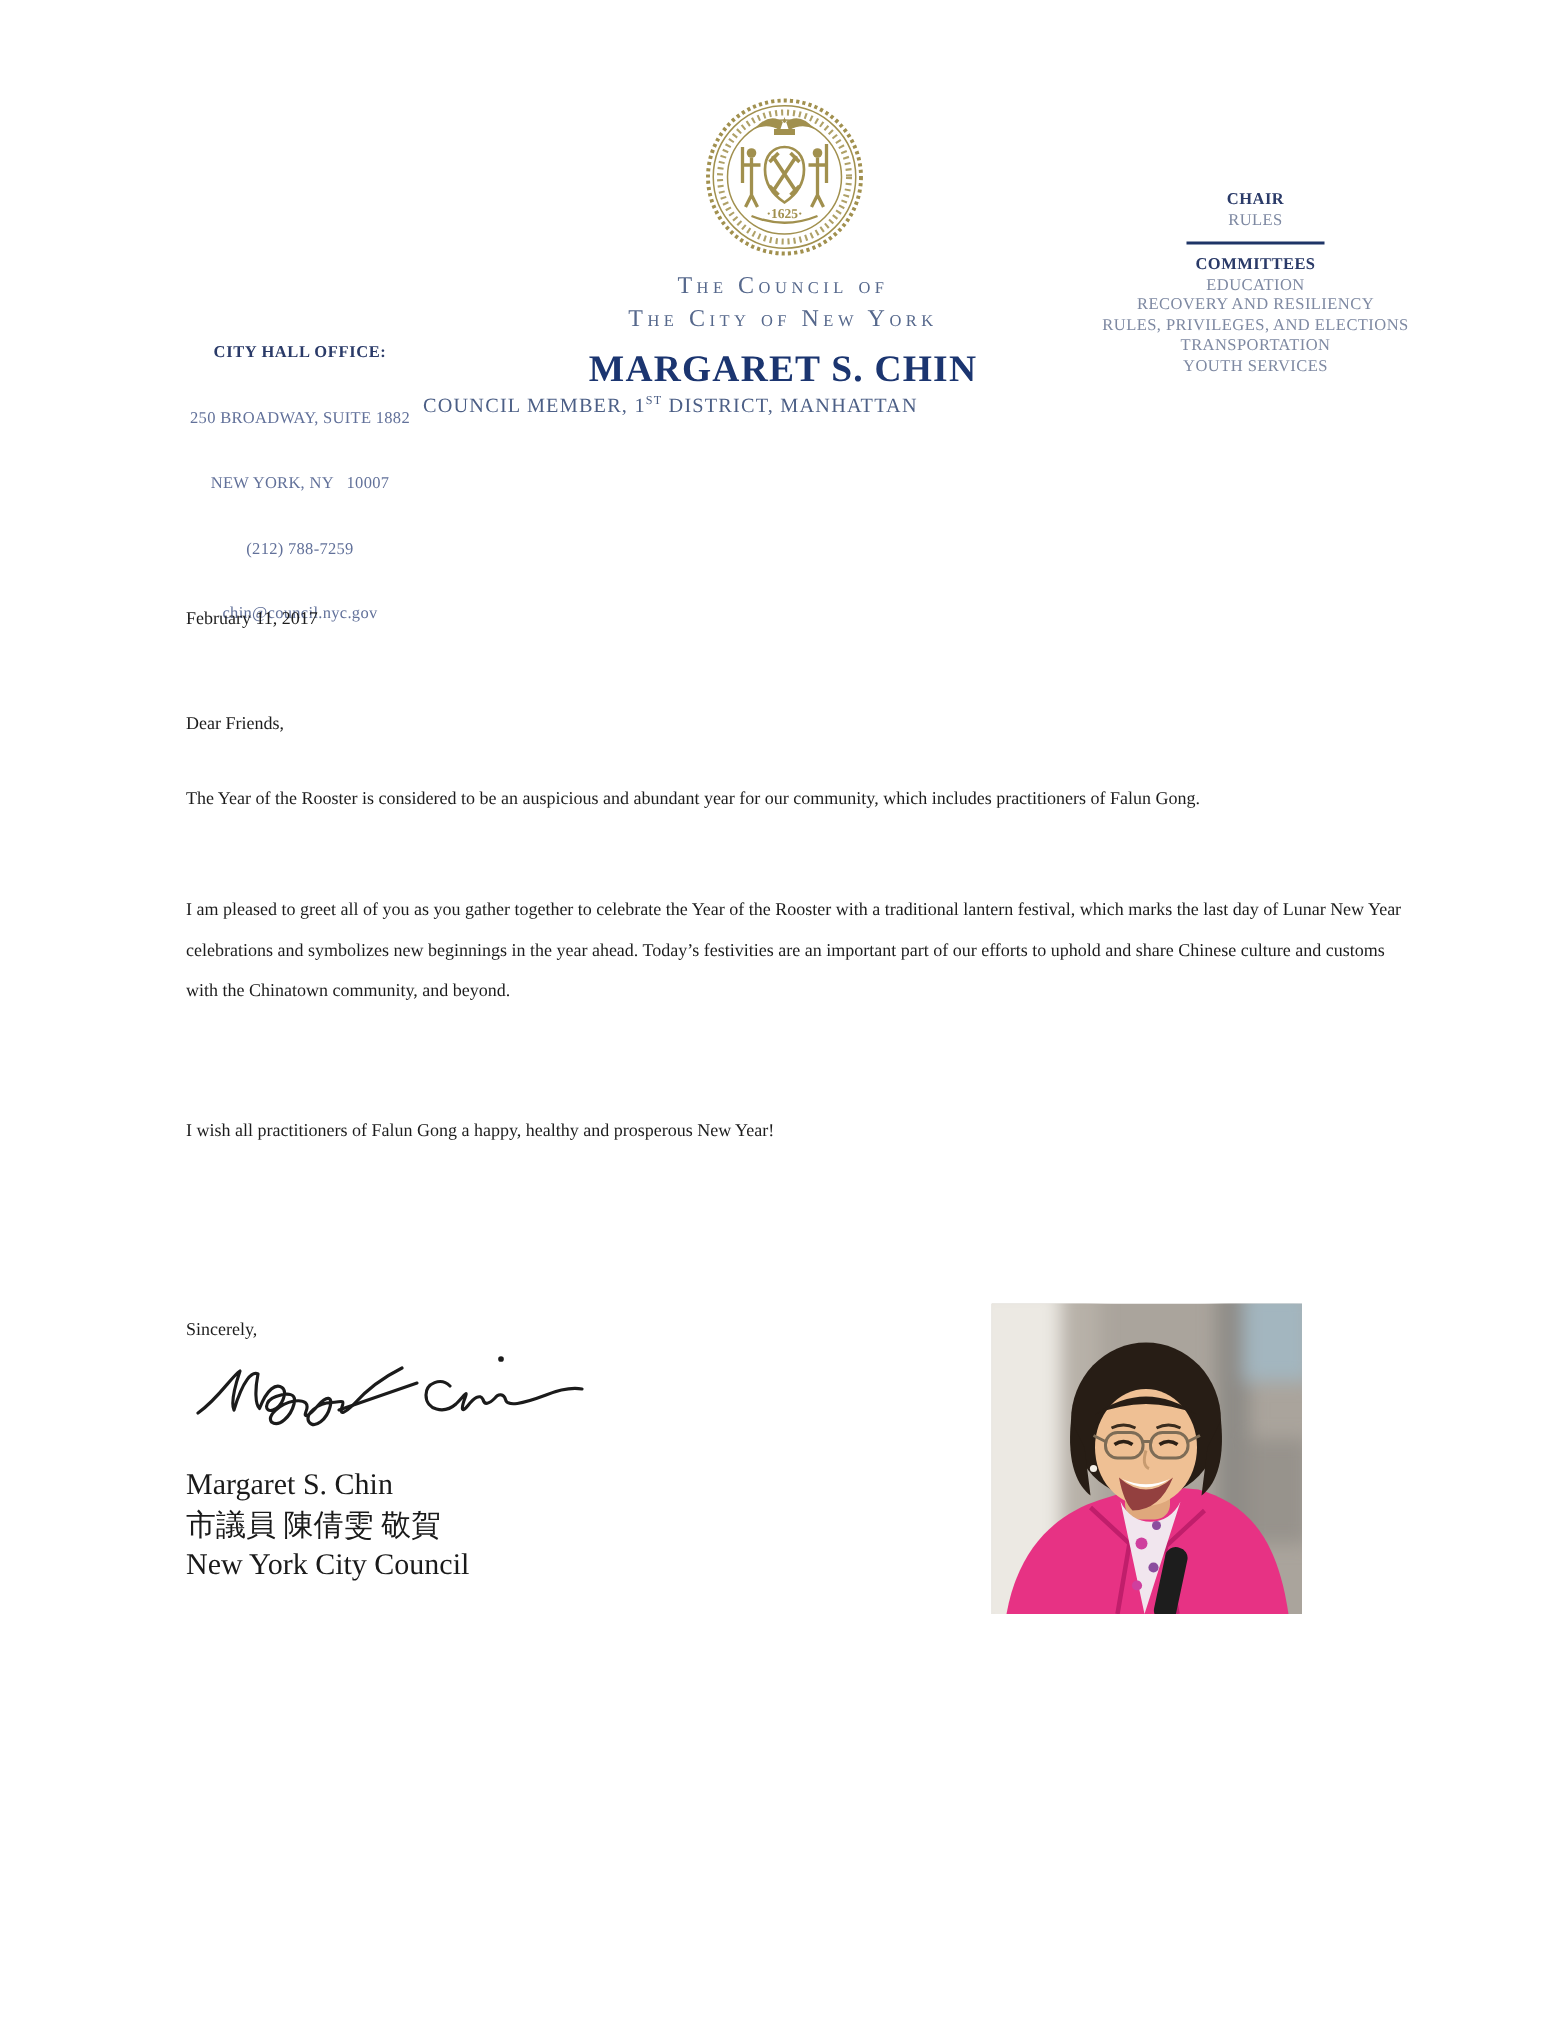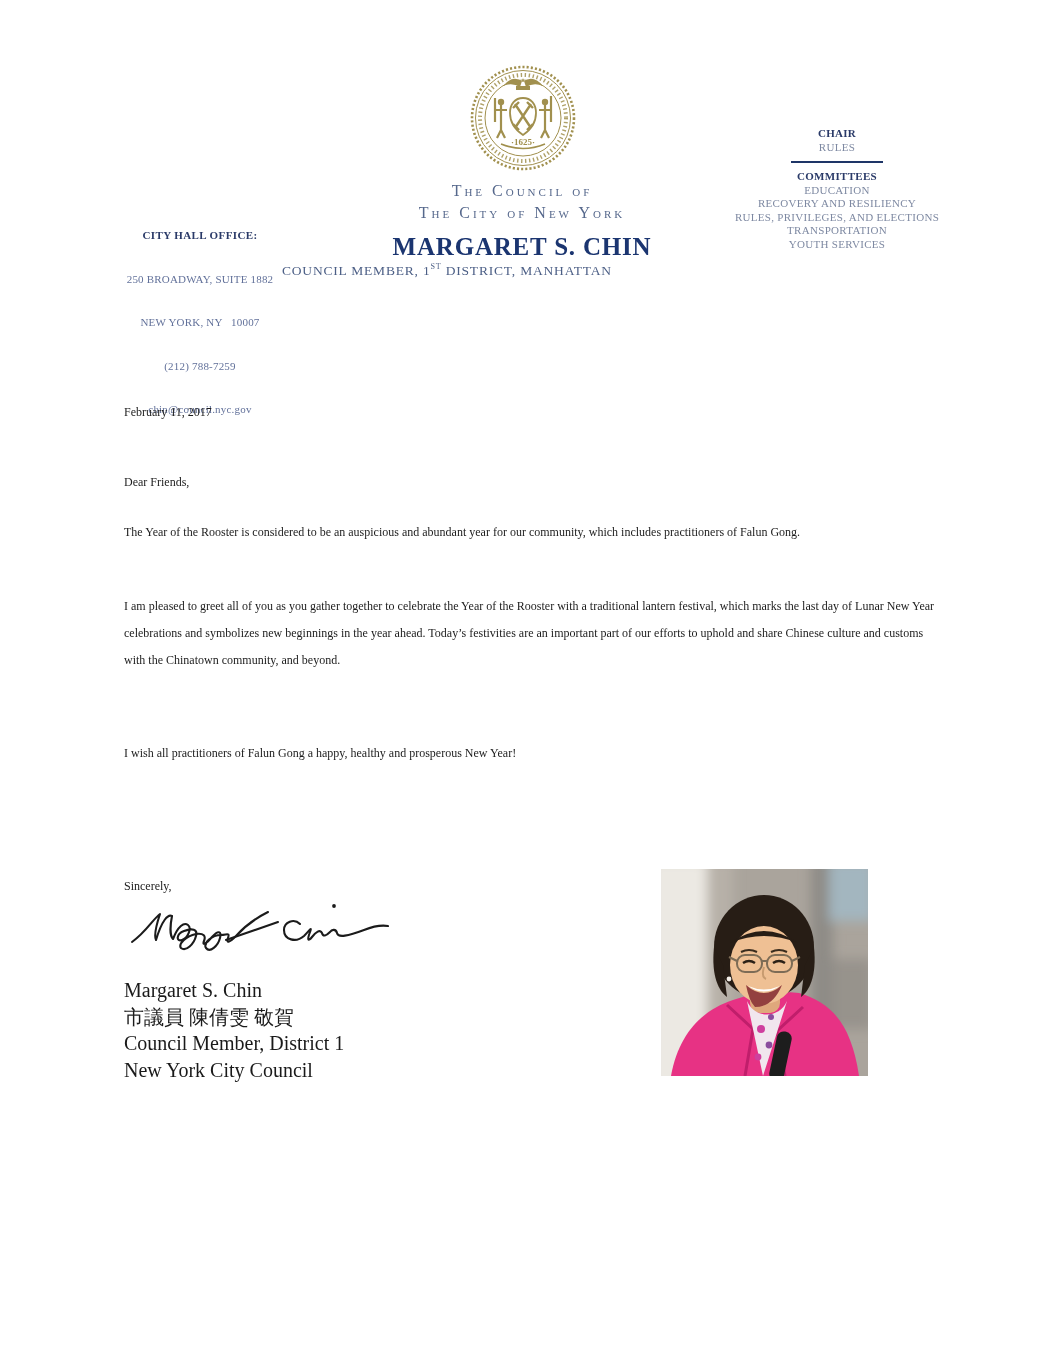--- a/index.html
+++ b/index.html
@@ -111,21 +111,20 @@
         <path d="M100,44 L152,26"></path>
         <path d="M174,28 C168,22 158,26 158,34 C158,44 170,47 178,40 C184,34 186,30 184,36 C181,44 182,46 186,41 C190,36 194,33 196,37 C197,41 200,40 204,36 C206,33 210,33 211,37 C212,42 222,40 238,34 C248,30 256,29 262,30"></path>
         <circle cx="208" cy="10" r="1.9" fill="#1b1b1b" stroke="none"></circle>
       </g>
     </svg>
   </div>
 
   <div class="abs" style="left:124px;top:977px;">
     <div class="signer-line">Margaret S. Chin</div>
     <div class="signer-line">市議員 陳倩雯  敬賀</div>
-    <div class="signer-line">Council Member, District 1</div>
     <div class="signer-line">New York City Council</div>
   </div>
 
   <div class="abs" style="left:661px;top:869px;">
     <svg width="207" height="207" viewBox="0 0 207 207">
       <defs>
         <filter id="pblur" x="-20%" y="-20%" width="140%" height="140%">
             <feGaussianBlur stdDeviation="6"></feGaussianBlur>
           </filter>
         <clipPath id="pclip">

